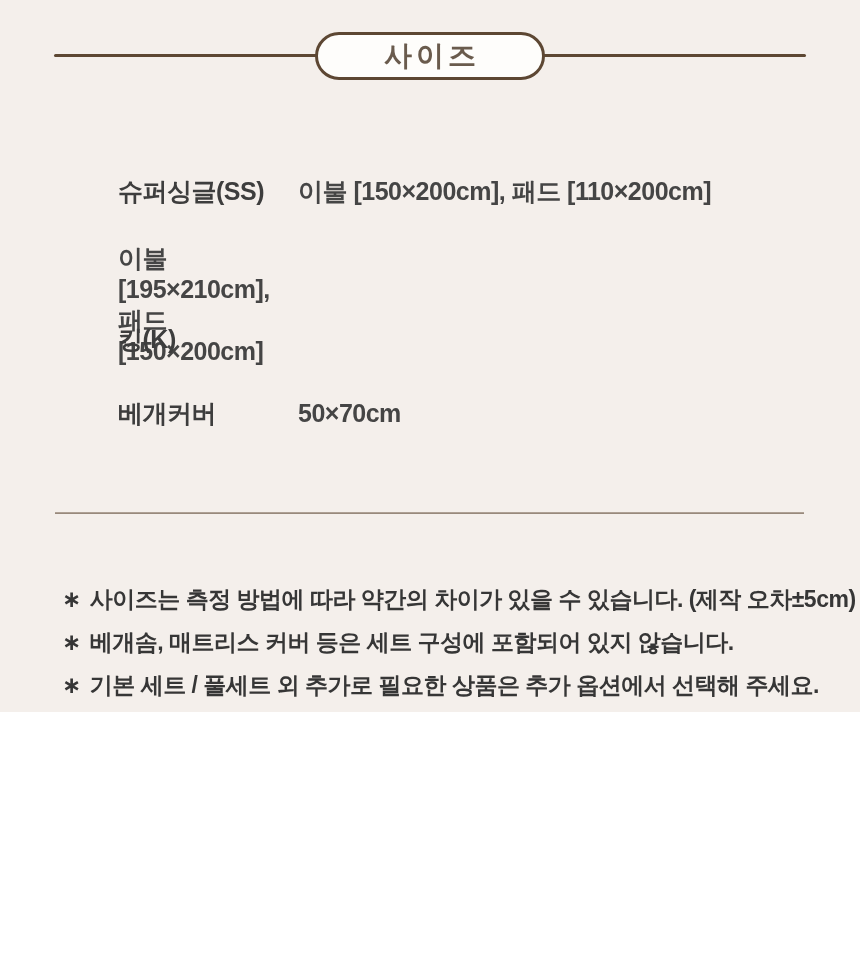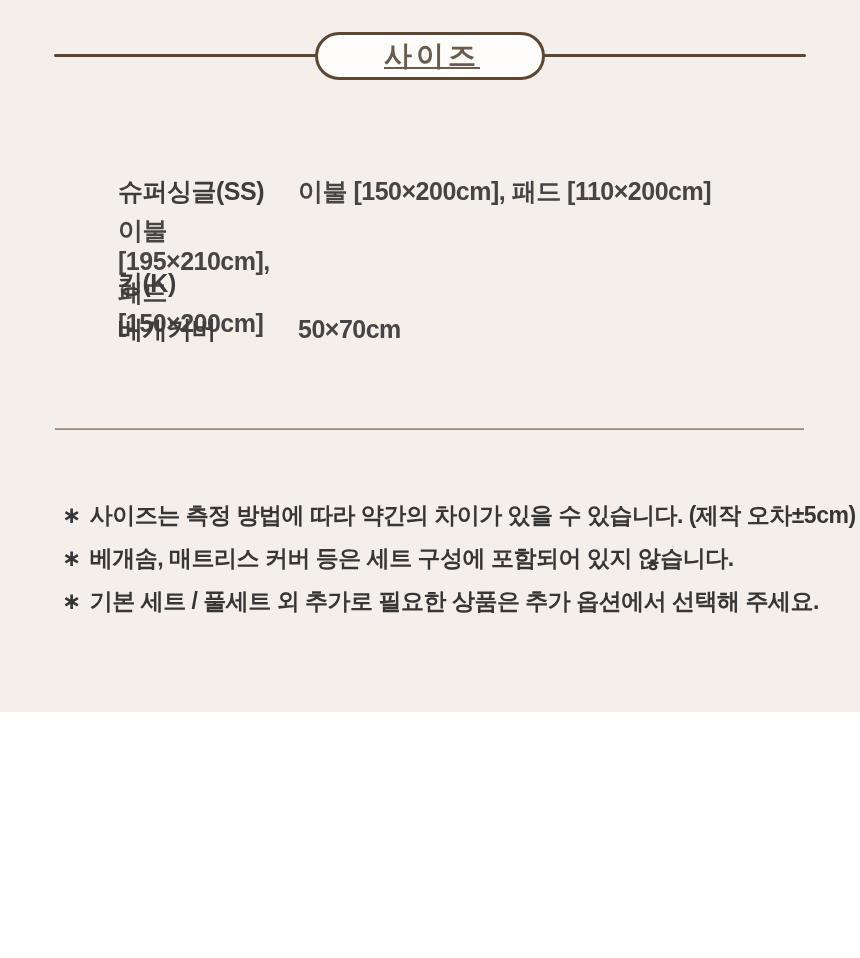--- a/index.html
+++ b/index.html
@@ -51,29 +51,29 @@
     align-items: center;
     justify-content: center;
   }
   .header-title {
     font-size: 28px;
     font-weight: 700;
     color: #6a5b4d;
     letter-spacing: 4px;
     padding-left: 4px; 
     line-height: 1;
-    text-decoration: underline;
   }
 
   
   .size-table {
     margin-top: 88px;
     padding-left: 118px;
     display: flex;
     flex-direction: column;
+    gap: 28px;
   }
   .size-row {
     display: grid;
     grid-template-columns: 180px auto;
     align-items: center;
     height: 46px;
   }
   .size-label {
     font-size: 25px;
     font-weight: 700;

